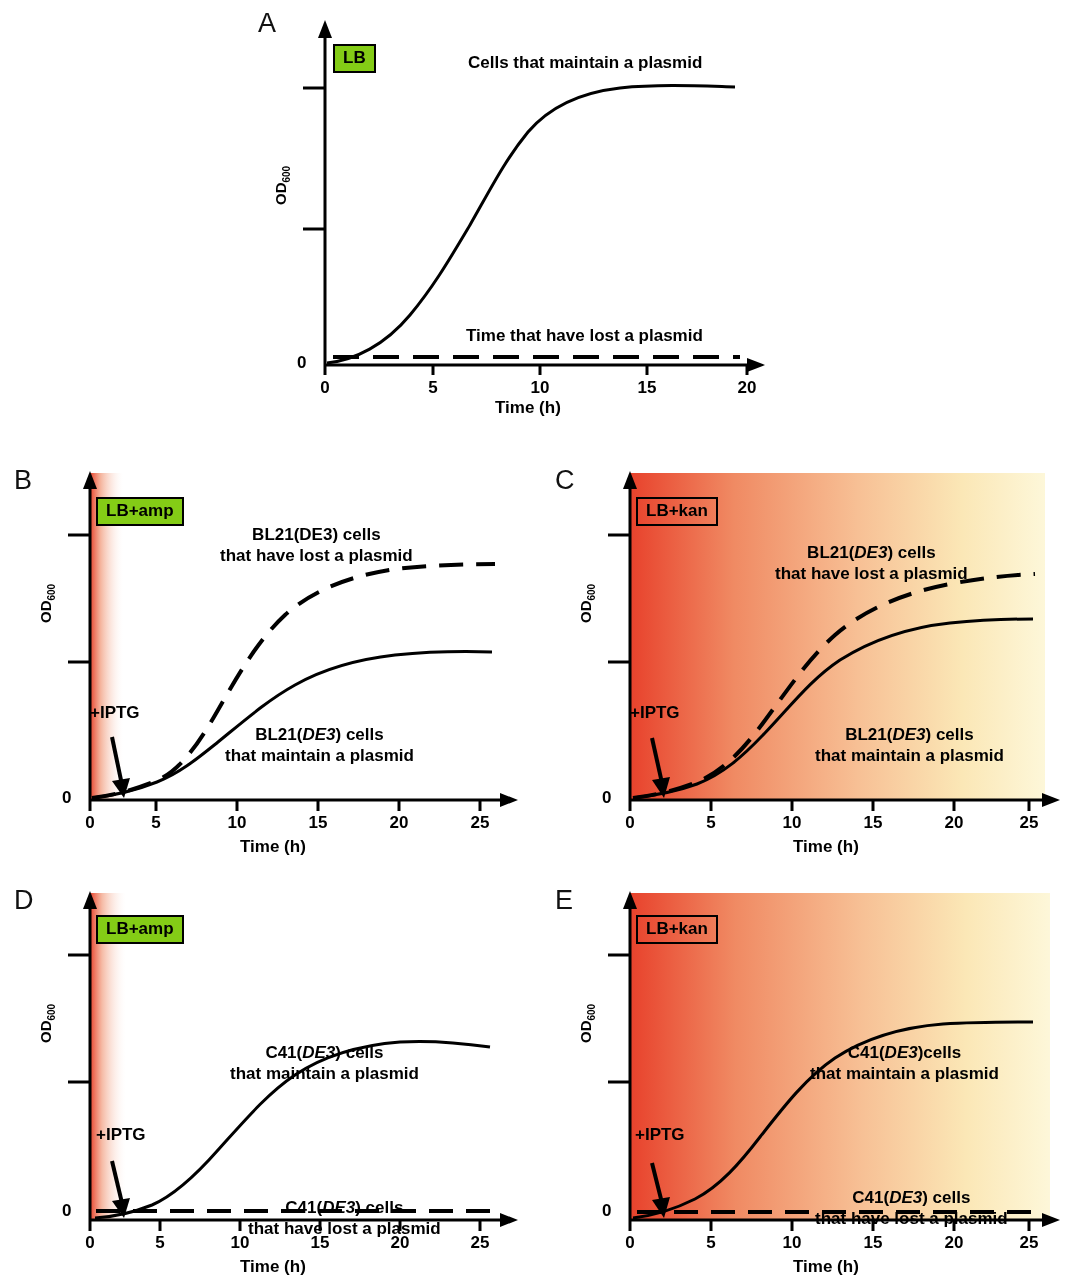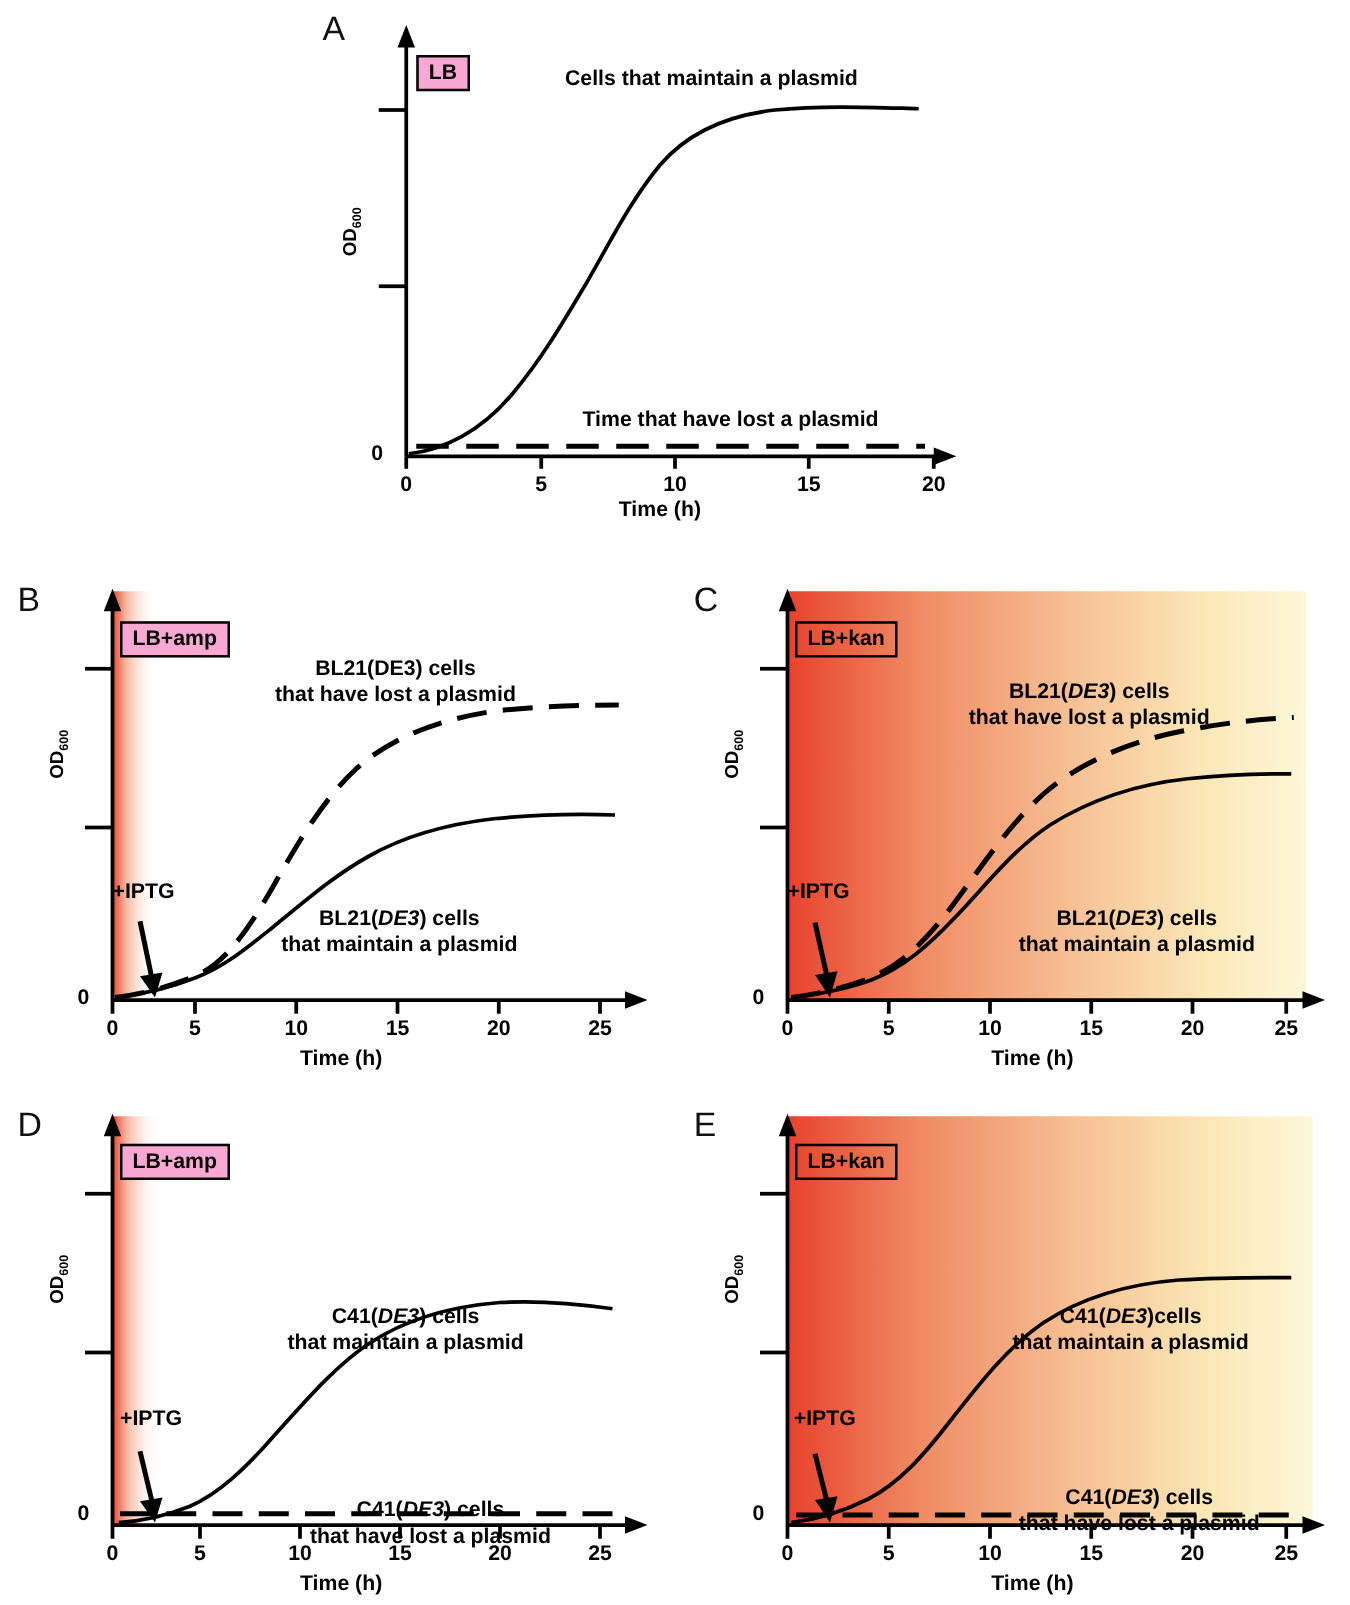--- a/index.html
+++ b/index.html
@@ -49,21 +49,21 @@
   .media-box{
     position:absolute;
     border:2px solid #000;
     background:transparent;
     font-size:17px;
     font-weight:700;
     padding:3px 8px;
     white-space:nowrap;
     line-height:1.1;
   }
-  .media-box.onwhite{background:#f9a8d4;}
+  .media-box.onwhite{background:#84cc16;}
   .curve-label{
     position:absolute;
     font-size:17px;
     font-weight:700;
     line-height:1.25;
     white-space:nowrap;
   }
   .curve-label.center{text-align:center;margin-top:47px;}
   .iptg-label{
     position:absolute;
@@ -102,21 +102,21 @@
     <path d="M333,357 L740,357" fill="none" stroke="#000" stroke-width="4" stroke-dasharray="26 14"></path>
   </svg>
 
   <div class="media-box onwhite" style="left:333px;top:44px;">LB</div>
 
   <div class="axis-label-y" style="left:272px;top:205px;">
     <span>OD</span><span class="sub">600</span>
   </div>
   <div class="zero-label" style="left:297px;top:353px;">0</div>
 
-  <div class="curve-label" style="left:452px;top:52px;">Cells that maintain a plasmid</div>
+  <div class="curve-label" style="left:468px;top:52px;">Cells that maintain a plasmid</div>
   <div class="curve-label" style="left:466px;top:325px;">Time that have lost a plasmid</div>
 
   <div class="tick-label" style="left:315px;top:378px;width:20px;">0</div>
   <div class="tick-label" style="left:423px;top:378px;width:20px;">5</div>
   <div class="tick-label" style="left:525px;top:378px;width:30px;">10</div>
   <div class="tick-label" style="left:632px;top:378px;width:30px;">15</div>
   <div class="tick-label" style="left:732px;top:378px;width:30px;">20</div>
 
   <div class="axis-label-x" style="left:495px;top:398px;">Time (h)</div>
 </div>

